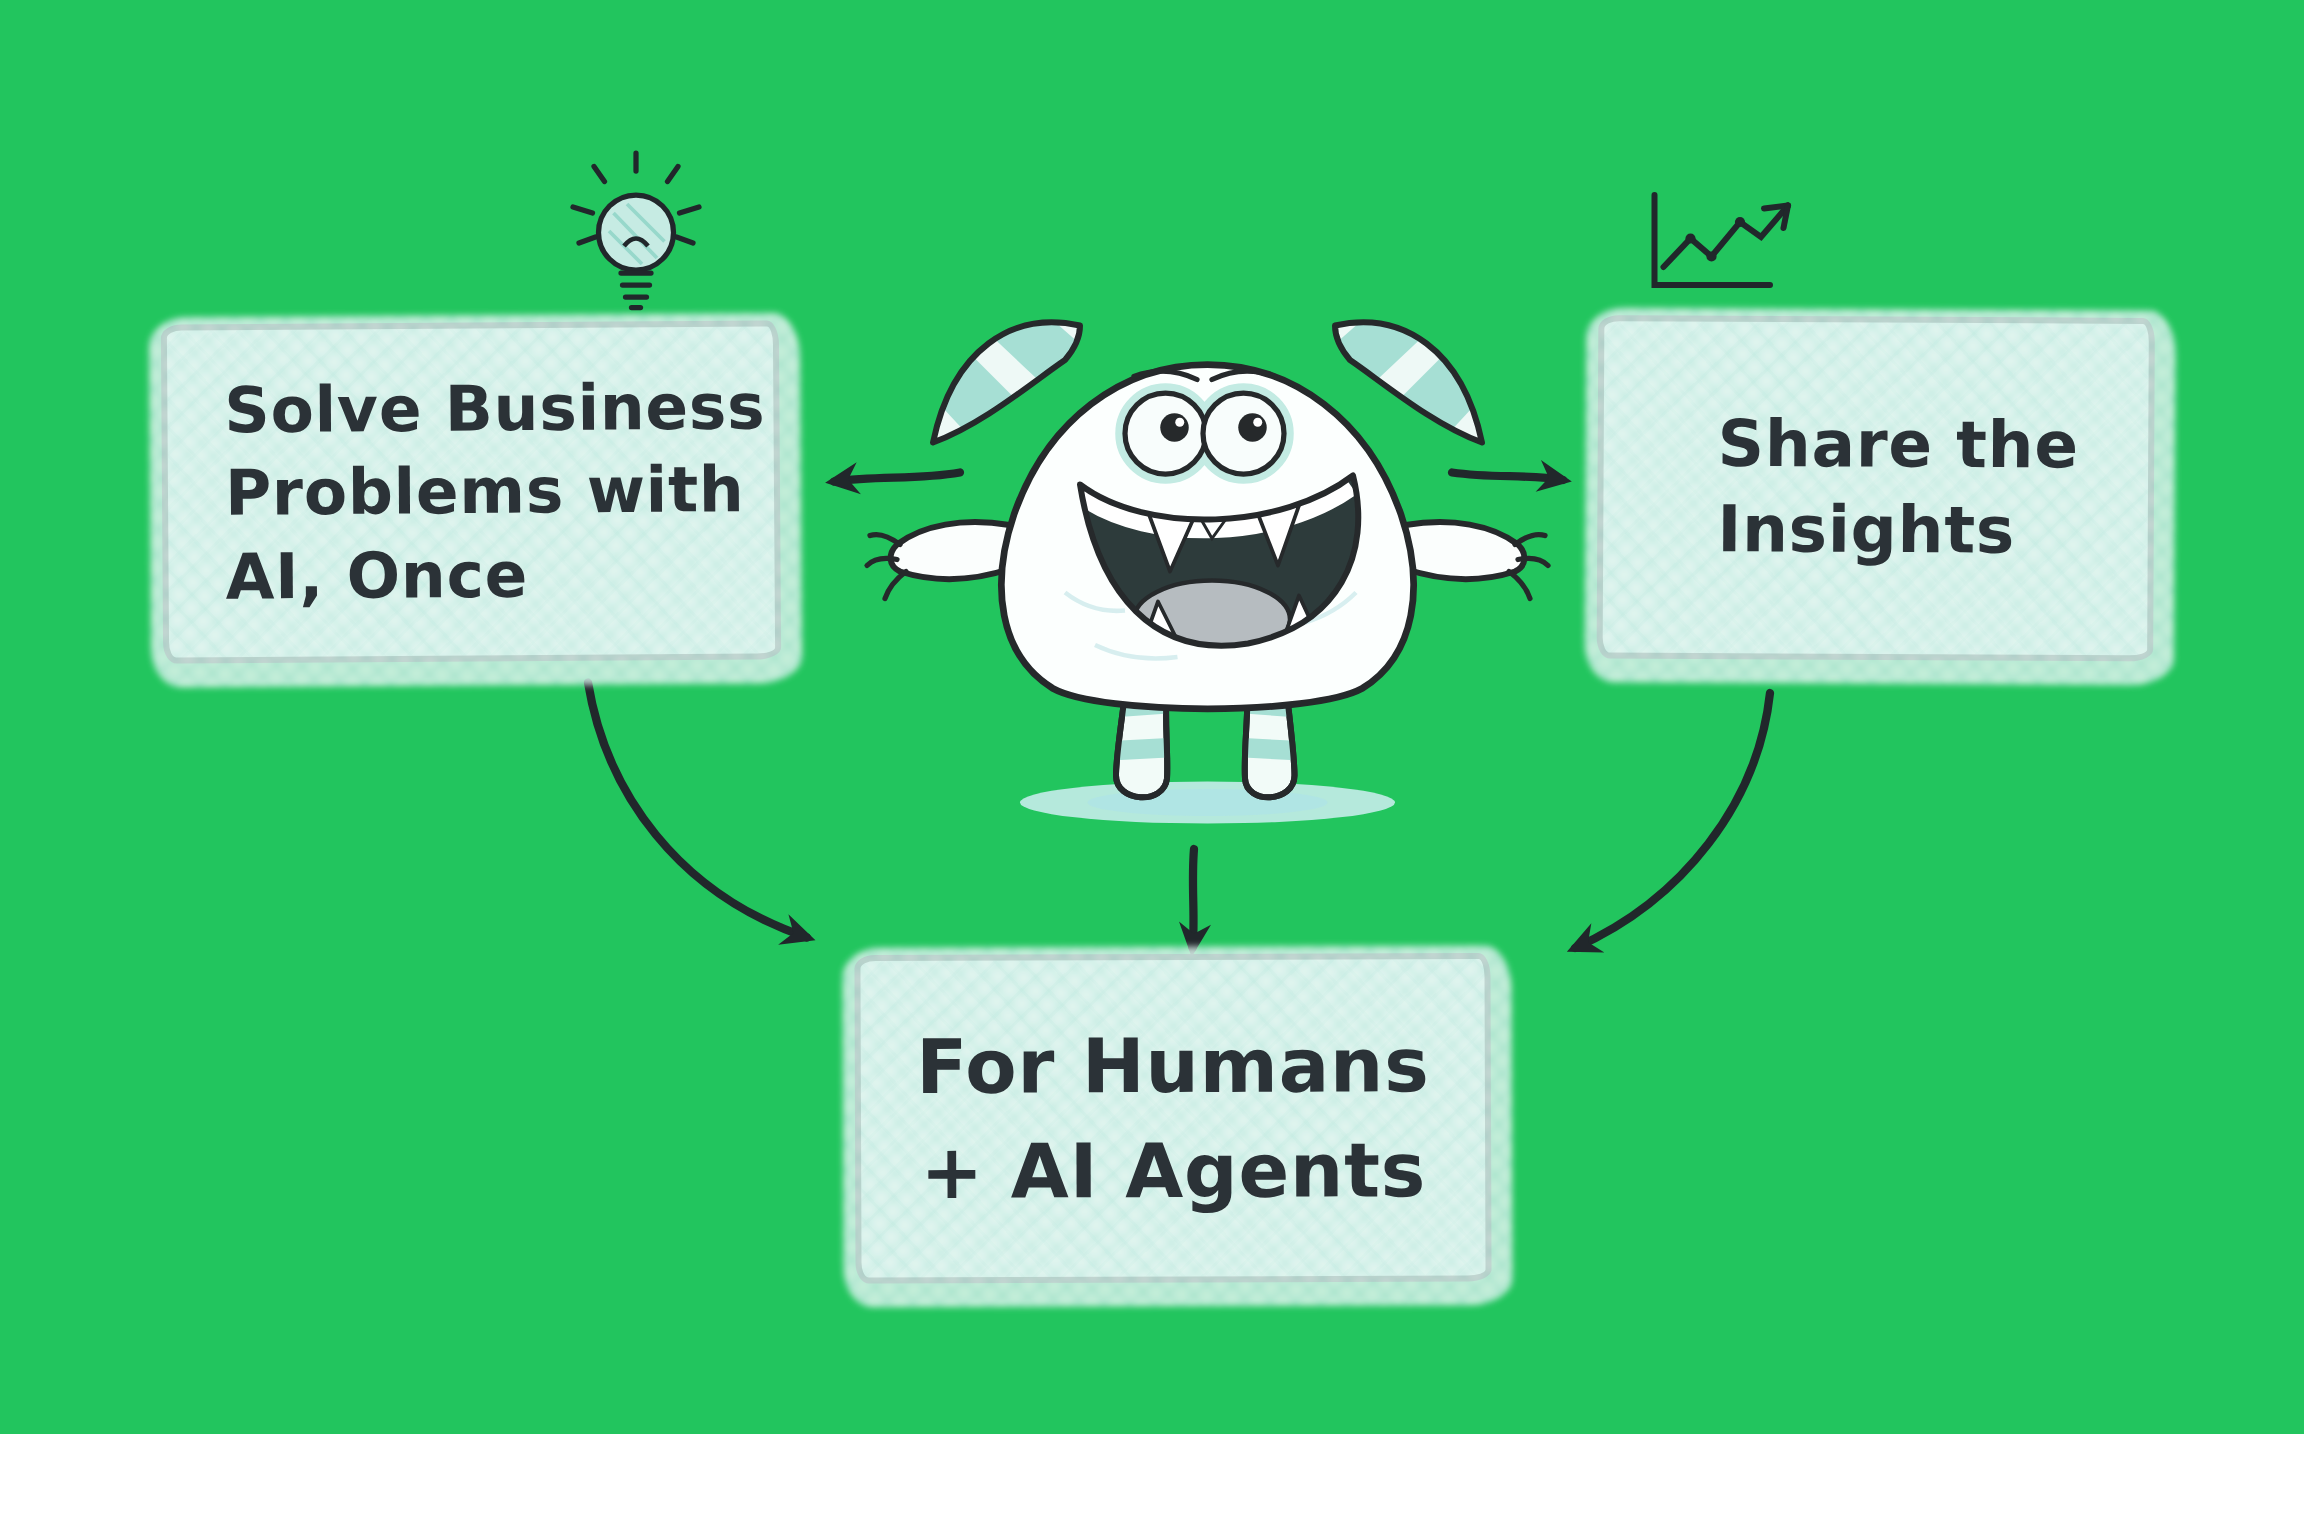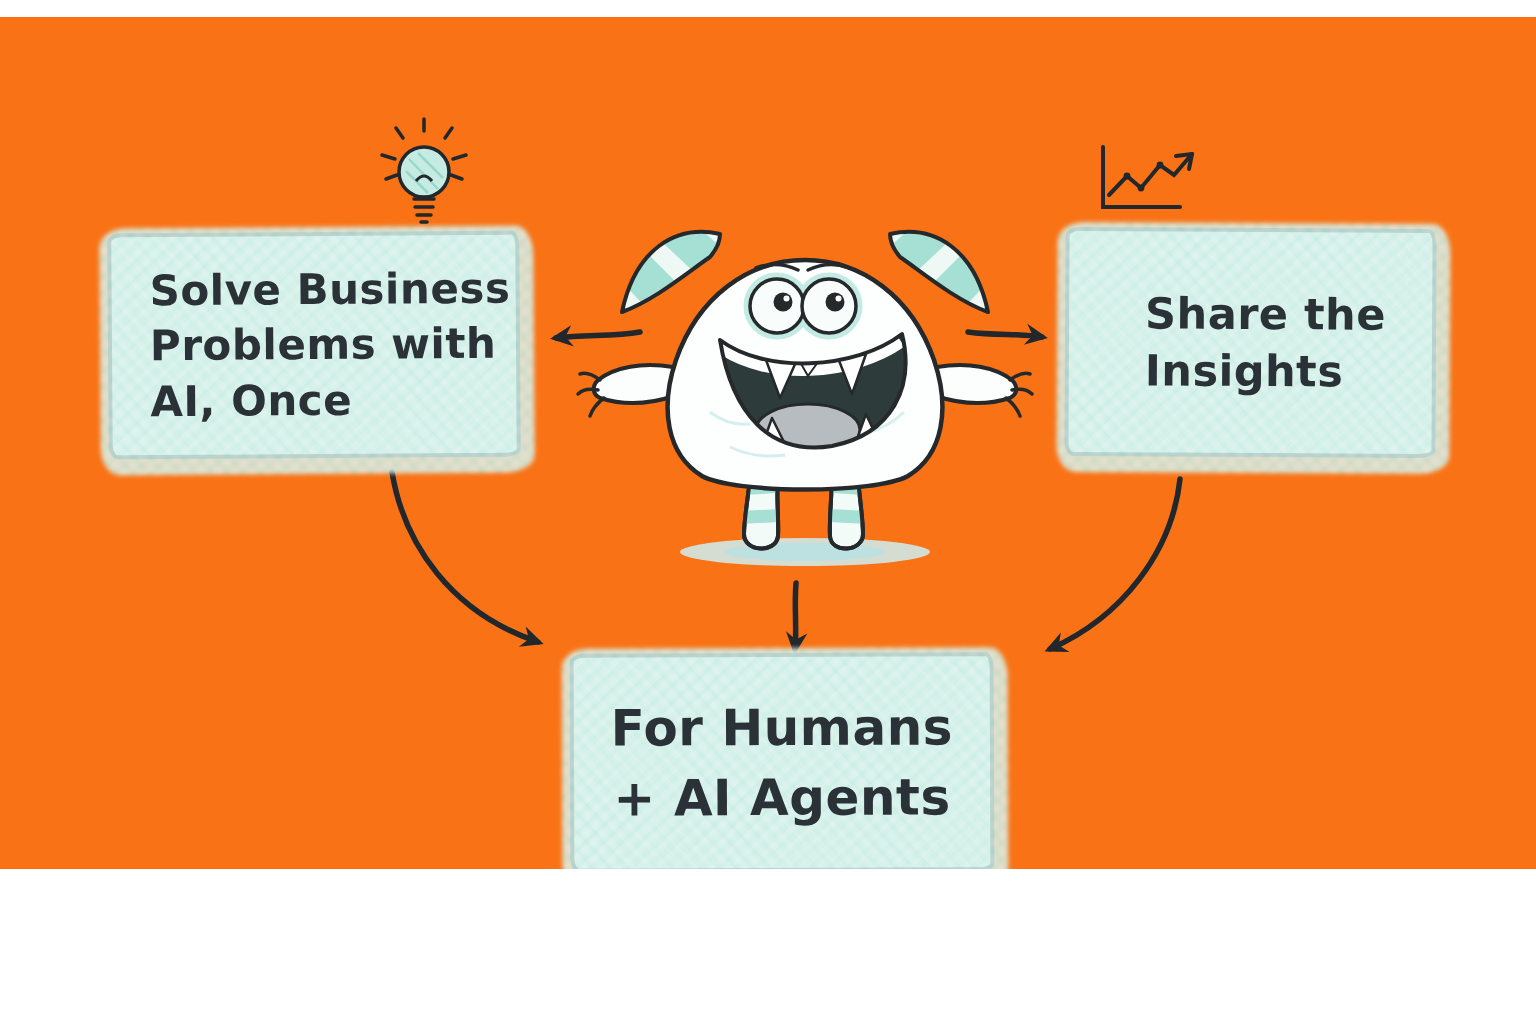--- a/index.html
+++ b/index.html
@@ -1,19 +1,19 @@
 <!DOCTYPE html>
 <html><head>
 <meta charset="utf-8">
 <style>
   * { margin:0; padding:0; box-sizing:border-box; }
   html,body { background:#ffffff; }
   .canvas {
-    position:relative; width:1536px; height:852px; margin:17px auto;
-    background:#f97316; overflow:hidden;
+    position:relative; width:1536px; height:956px; margin:0 auto;
+    background:#22c55e; overflow:hidden;
     font-family:"DejaVu Sans", sans-serif;
   }
 
   
   .sketch-box {
     position:absolute;
     border:4px solid #21272b;
     border-radius:14px 8px 16px 9px / 9px 16px 8px 14px;
     background-color:#e6f8f3;
     background-image:

